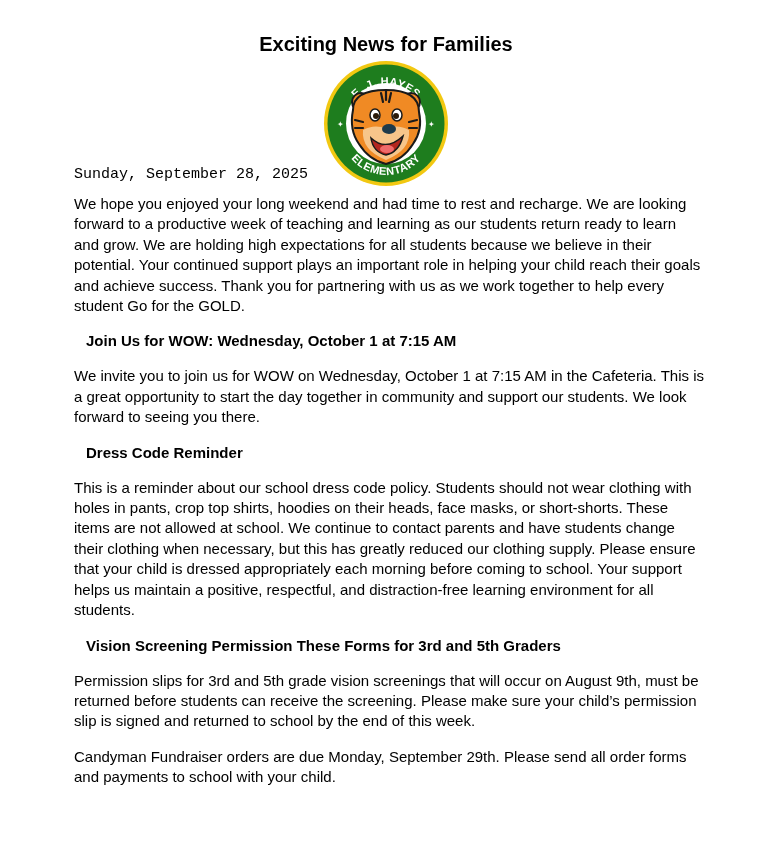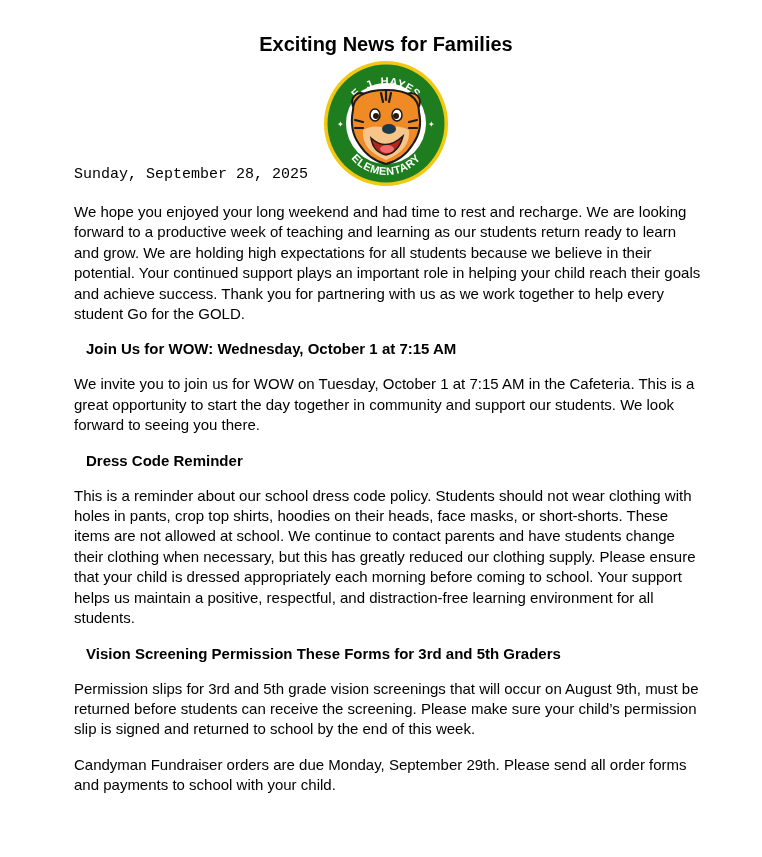--- a/index.html
+++ b/index.html
@@ -38,21 +38,21 @@
       left: 74px;
       top: 166px;
       font-size: 15px;
       line-height: 18px;
       margin: 0;
       font-family: Liberation Mono, monospace;
     }
     .content {
       position: absolute;
       left: 74px;
-      top: 202px;
+      top: 194px;
       width: 630px;
       font-size: 15px;
       line-height: 20.4px;
     }
     .content p {
       margin: 0 0 15px 0;
     }
     .content h2 {
       font-size: 15px;
       font-weight: bold;
@@ -109,21 +109,21 @@
     <ellipse cx="64" cy="89" rx="7" ry="4" fill="#f06a6a"></ellipse>
   </svg>
 </div>
 
 <p class="date">Sunday, September 28, 2025</p>
 
 <div class="content">
   <p>We hope you enjoyed your long weekend and had time to rest and recharge. We are looking forward to a productive week of teaching and learning as our students return ready to learn and grow. We are holding high expectations for all students because we believe in their potential. Your continued support plays an important role in helping your child reach their goals and achieve success. Thank you for partnering with us as we work together to help every student Go for the GOLD.</p>
 
   <h2>Join Us for WOW: Wednesday, October 1 at 7:15 AM</h2>
-  <p>We invite you to join us for WOW on Tuesday, October 1 at 7:15 AM in the Cafeteria. This is a great opportunity to start the day together in community and support our students. We look forward to seeing you there.</p>
+  <p>We invite you to join us for WOW on Wednesday, October 1 at 7:15 AM in the Cafeteria. This is a great opportunity to start the day together in community and support our students. We look forward to seeing you there.</p>
 
   <h2>Dress Code Reminder</h2>
   <p>This is a reminder about our school dress code policy. Students should not wear clothing with holes in pants, crop top shirts, hoodies on their heads, face masks, or short-shorts. These items are not allowed at school. We continue to contact parents and have students change their clothing when necessary, but this has greatly reduced our clothing supply. Please ensure that your child is dressed appropriately each morning before coming to school. Your support helps us maintain a positive, respectful, and distraction-free learning environment for all students.</p>
 
   <h2>Vision Screening Permission These Forms for 3rd and 5th Graders</h2>
   <p>Permission slips for 3rd and 5th grade vision screenings that will occur on August 9th, must be returned before students can receive the screening. Please make sure your child’s permission slip is signed and returned to school by the end of this week.</p>
 
   <p>Candyman Fundraiser orders are due Monday, September 29th. Please send all order forms and payments to school with your child.</p>
 </div>
 

